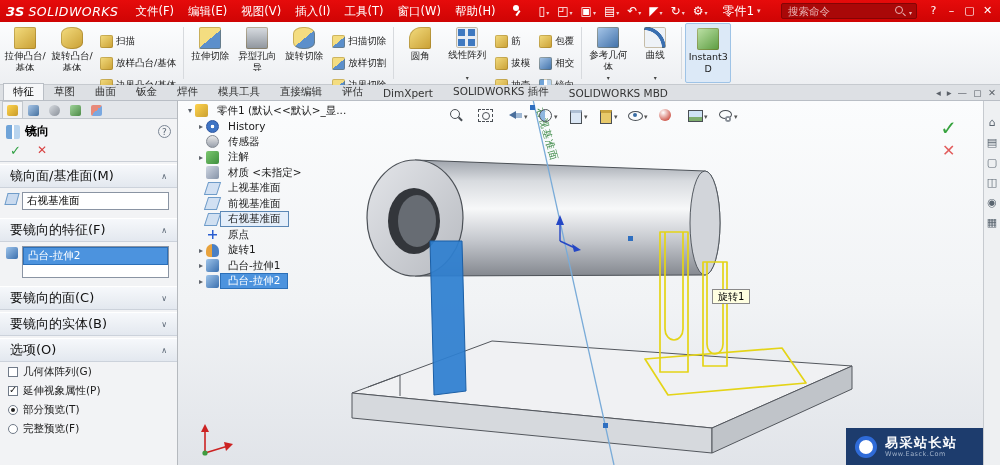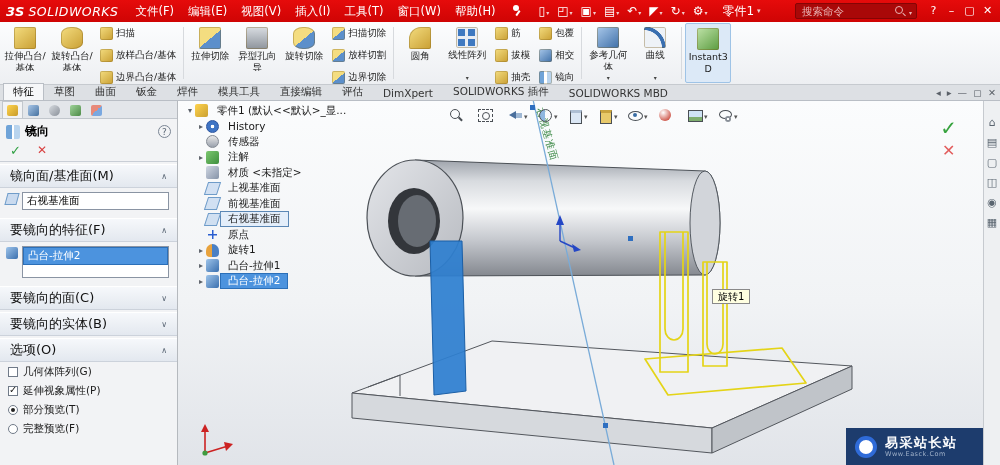--- a/index.html
+++ b/index.html
@@ -20,41 +20,41 @@
   .tb-tools{display:flex;align-items:center;gap:2px;margin-left:4px}
   .tb-btn{display:flex;align-items:center;padding:1px 3px;border-radius:2px}
   .tb-ic::before{font-size:12px;color:#fff;line-height:14px}
   .tb-new::before{content:"▯"} .tb-open::before{content:"◰"} .tb-save::before{content:"▣"}
   .tb-print::before{content:"▤"} .tb-undo::before{content:"↶"} .tb-select::before{content:"◤"}
   .tb-rebuild::before{content:"↻"} .tb-options::before{content:"⚙"}
   .tb-caret::after{content:"▾";font-size:6px;color:#f3cwcc;color:#f3cccc;margin-left:1px}
   .doc-title{margin-left:12px;font-size:12px;display:flex;align-items:center;gap:3px}
   .doc-title::after{content:"▾";font-size:7px;color:#f3cccc}
   .search{margin-left:auto;display:flex;align-items:center;background:#a90808;border:1px solid #850404;
-    height:16px;width:122px;border-radius:2px;padding:0 4px;gap:3px}
+    height:16px;width:136px;border-radius:2px;padding:0 4px;gap:3px}
   .search input{flex:1;min-width:0;background:transparent;border:0;outline:0;color:#fff;font-size:10.5px;font-family:inherit}
   .search input::placeholder{color:#eab5b5}
   .search-ic{width:11px;height:11px;position:relative;flex:0 0 11px}
   .search-ic::before{content:"";position:absolute;left:0;top:0;width:6px;height:6px;border:1.3px solid #eab5b5;border-radius:50%}
   .search-ic::after{content:"";position:absolute;left:7px;top:8px;width:4px;height:1.3px;background:#eab5b5;transform:rotate(45deg)}
   .search-caret::after{content:"▾";font-size:6px;color:#eab5b5}
   .win-ctrls{display:flex;align-items:center;gap:1px;margin-left:8px}
   .wbtn{width:17px;text-align:center;font-size:11px;line-height:18px}
   .wc-min::after{content:"–"} .wc-max::after{content:"▢"} .wc-close::after{content:"✕"}
 
   
   .ribbon{position:absolute;top:22px;left:0;right:0;height:63px;background:linear-gradient(#fcfdfe,#edeff2);
     border-bottom:1px solid #c6cacf;display:flex;align-items:stretch;padding:1px 2px;gap:1px;z-index:50}
   .rbtn-lg{width:46px;display:flex;flex-direction:column;align-items:center;padding-top:1px;border-radius:2px;flex:0 0 auto}
   .rbtn-lg.active{background:#dce9f7;border:1px solid #9ec3e6}
   .ric{width:22px;height:22px;margin:3px auto 1px;border-radius:2px;display:block;
     background:linear-gradient(140deg,#f4dd80,#c99f33);box-shadow:inset 0 0 0 1px rgba(120,90,20,.35)}
   .rlabel{font-size:9.5px;line-height:12px;text-align:center;color:#222;height:21px;overflow:hidden;word-break:break-all}
   .rcaret::after{content:"▾";font-size:6px;color:#444;line-height:6px}
-  .rcol{display:flex;flex-direction:column;justify-content:flex-start;padding-top:4px;gap:9px;flex:0 0 auto}
+  .rcol{display:flex;flex-direction:column;justify-content:flex-start;padding-top:12px;gap:9px;flex:0 0 auto}
   .rbtn-sm{display:flex;align-items:center;height:16px;padding:0 4px;border-radius:2px;white-space:nowrap}
   .ric-s{width:13px;height:13px;margin-right:3px;border-radius:2px;display:inline-block;
     background:linear-gradient(140deg,#f4dd80,#c99f33);box-shadow:inset 0 0 0 1px rgba(120,90,20,.3);flex:0 0 13px}
   .rlabel-s{font-size:9.5px;color:#222}
   .rsep{width:1px;background:#d7dade;margin:4px 2px;flex:0 0 1px}
   .ri-round{border-radius:45%/30%}
   .ri-cut{background:linear-gradient(140deg,#f4dd80 52%,#5b8fcb 52%)}
   .ri-hole{background:linear-gradient(#d9dde2,#8e949c)}
   .ri-fillet{border-radius:12px 2px 2px 2px}
   .ri-pattern{background:

